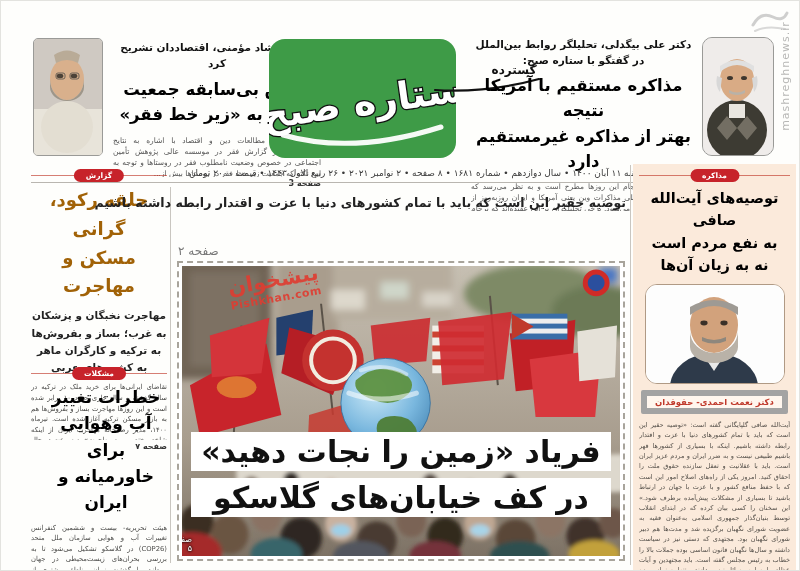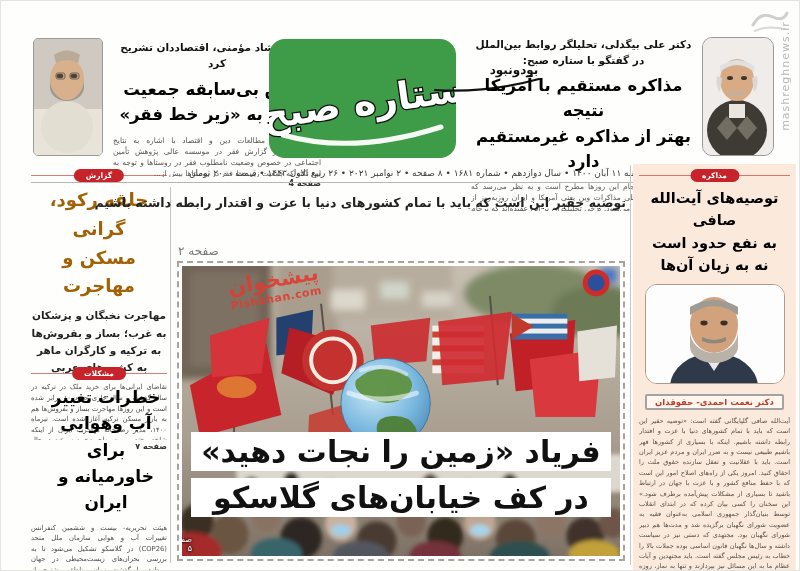--- a/index.html
+++ b/index.html
@@ -69,21 +69,21 @@
        font-size:30px;text-align:center;line-height:1.3;z-index:6;}
   .cap1{top:166px;}
   .cap2{top:212px;}
   .photo-pageref{position:absolute;right:428px;bottom:3px;font-size:8px;color:#fff;
                  text-shadow:0 0 3px #000,0 0 2px #000;z-index:6;}
 
   
   .editorial-col{left:632px;top:163px;width:163px;height:408px;background:var(--cream);}
   .headline-ed{font-size:14.5px;font-weight:bold;color:#000;line-height:1.55;}
   .ed-photo{border:1px solid #b09a85;border-radius:12px;background:#fff;overflow:hidden;}
-  .author-tag{display:inline-block;border:2px solid #a3a3a3;background:#fff6ee;color:#c0392b;
+  .author-tag{display:inline-block;border:6px solid #a3a3a3;background:#fff6ee;color:#c0392b;
               font-size:8.5px;font-weight:bold;padding:1px 8px;border-radius:2px;text-align:center;}
   .body-xxs{font-size:6.5px;color:#55504a;text-align:justify;line-height:1.6;overflow:hidden;}
 </style>
 </head>
 <body>
 
 <div id="page">
 
   <div class="abs side-mark">mashreghnews.ir</div>
   <svg class="abs corner-logo" width="42" height="30" viewBox="0 0 42 30">
@@ -104,31 +104,31 @@
         <rect x="24" y="34" width="9" height="6" rx="2" fill="none" stroke="#6a6156" stroke-width="1"></rect>
         <rect x="38" y="34" width="9" height="6" rx="2" fill="none" stroke="#6a6156" stroke-width="1"></rect>
         <path d="M22,16 q13,-9 26,0 l-2,8 q-11,-6 -22,0 z" fill="#b9ab97"></path>
       </svg>
     </div>
     <div class="abs" style="left:82px;top:6px;width:208px;">
       <div class="kicker center">دکتر فرشاد مؤمنی، اقتصاددان تشریح کرد</div>
       <div class="headline-md center pre" style="margin-top:5px;">جهش بی‌سابقه جمعیت
 کشور به «زیر خط فقر»</div>
       <div class="body-sm" style="margin-top:7px;height:42px;">رئیس موسسه مطالعات دین و اقتصاد با اشاره به نتایج به‌دست‌آمده از گزارش فقر در موسسه عالی پژوهش تأمین اجتماعی در خصوص وضعیت نامطلوب فقر در روستاها و توجه به این نکته که جمعیت زیر خط فقر در روستاها بیش از...</div>
-      <div class="page-ref" style="margin-top:2px;">صفحه 4</div>
+      <div class="page-ref" style="margin-top:2px;">صفحه 3</div>
     </div>
   </div>
 
   <div class="abs masthead">
     <svg width="187" height="119" viewBox="0 0 187 119">
       <text x="93" y="76" text-anchor="middle" transform="rotate(-8 93 60)" font-family="DejaVu Sans, sans-serif" font-size="38" font-weight="bold" fill="#fff" stroke="#111" stroke-width="2.6" paint-order="stroke">ستاره صبح</text>
       <path d="M14,96 q70,20 158,-8" fill="none" stroke="#fff" stroke-width="5" stroke-linecap="round" opacity=".95"></path>
     </svg>
   </div>
-  <div class="abs type-label">بودونبود</div>
+  <div class="abs type-label">گسترده</div>
   <svg class="abs type-swash" width="110" height="16" viewBox="0 0 110 16">
     <path d="M2,13 Q55,16 106,2" fill="none" stroke="#111" stroke-width="2.2" stroke-linecap="round"></path>
   </svg>
 
   <div class="abs" style="left:465px;top:33px;width:310px;height:130px;">
     <div class="abs" style="left:5px;top:3px;width:225px;">
       <div class="kicker center pre">دکتر علی بیگدلی، تحلیلگر روابط بین‌الملل
 در گفتگو با ستاره صبح:</div>
       <div class="headline-md center pre" style="margin-top:4px;">مذاکره مستقیم با آمریکا نتیجه
 بهتر از مذاکره غیرمستقیم دارد</div>
@@ -302,21 +302,21 @@
     </div>
   </div>
 
   <div class="abs editorial-col">
     <div style="padding:5px 6px 0 6px;">
       <div class="pill-row">
         <div class="line"></div>
         <div class="pill">مذاکره</div>
       </div>
       <div class="headline-ed center pre" style="margin-top:5px;">توصیه‌های آیت‌الله صافی
-به نفع حدود است
+به نفع مردم است
 نه به زیان آن‌ها</div>
       <div class="ed-photo" style="width:140px;height:100px;margin:7px auto 0 auto;">
         <svg width="140" height="100" viewBox="0 0 140 100">
           <rect width="140" height="100" fill="#fdfdfd"></rect>
           <ellipse cx="70" cy="102" rx="44" ry="34" fill="#2e3a4a"></ellipse>
           <polygon points="62,74 70,86 78,74 70,70" fill="#e9e9e9"></polygon>
           <ellipse cx="70" cy="40" rx="24" ry="28" fill="#d2a27c"></ellipse>
           <path d="M46,46 a24,22 0 0 0 48,0 l0,16 a24,16 0 0 1 -48,0 z" fill="#b9b2a8"></path>
           <path d="M46,30 q24,-18 48,0 l0,-8 q-24,-14 -48,0 z" fill="#9e9a94"></path>
           <ellipse cx="60" cy="38" rx="3.6" ry="2.4" fill="#3a3028"></ellipse>

